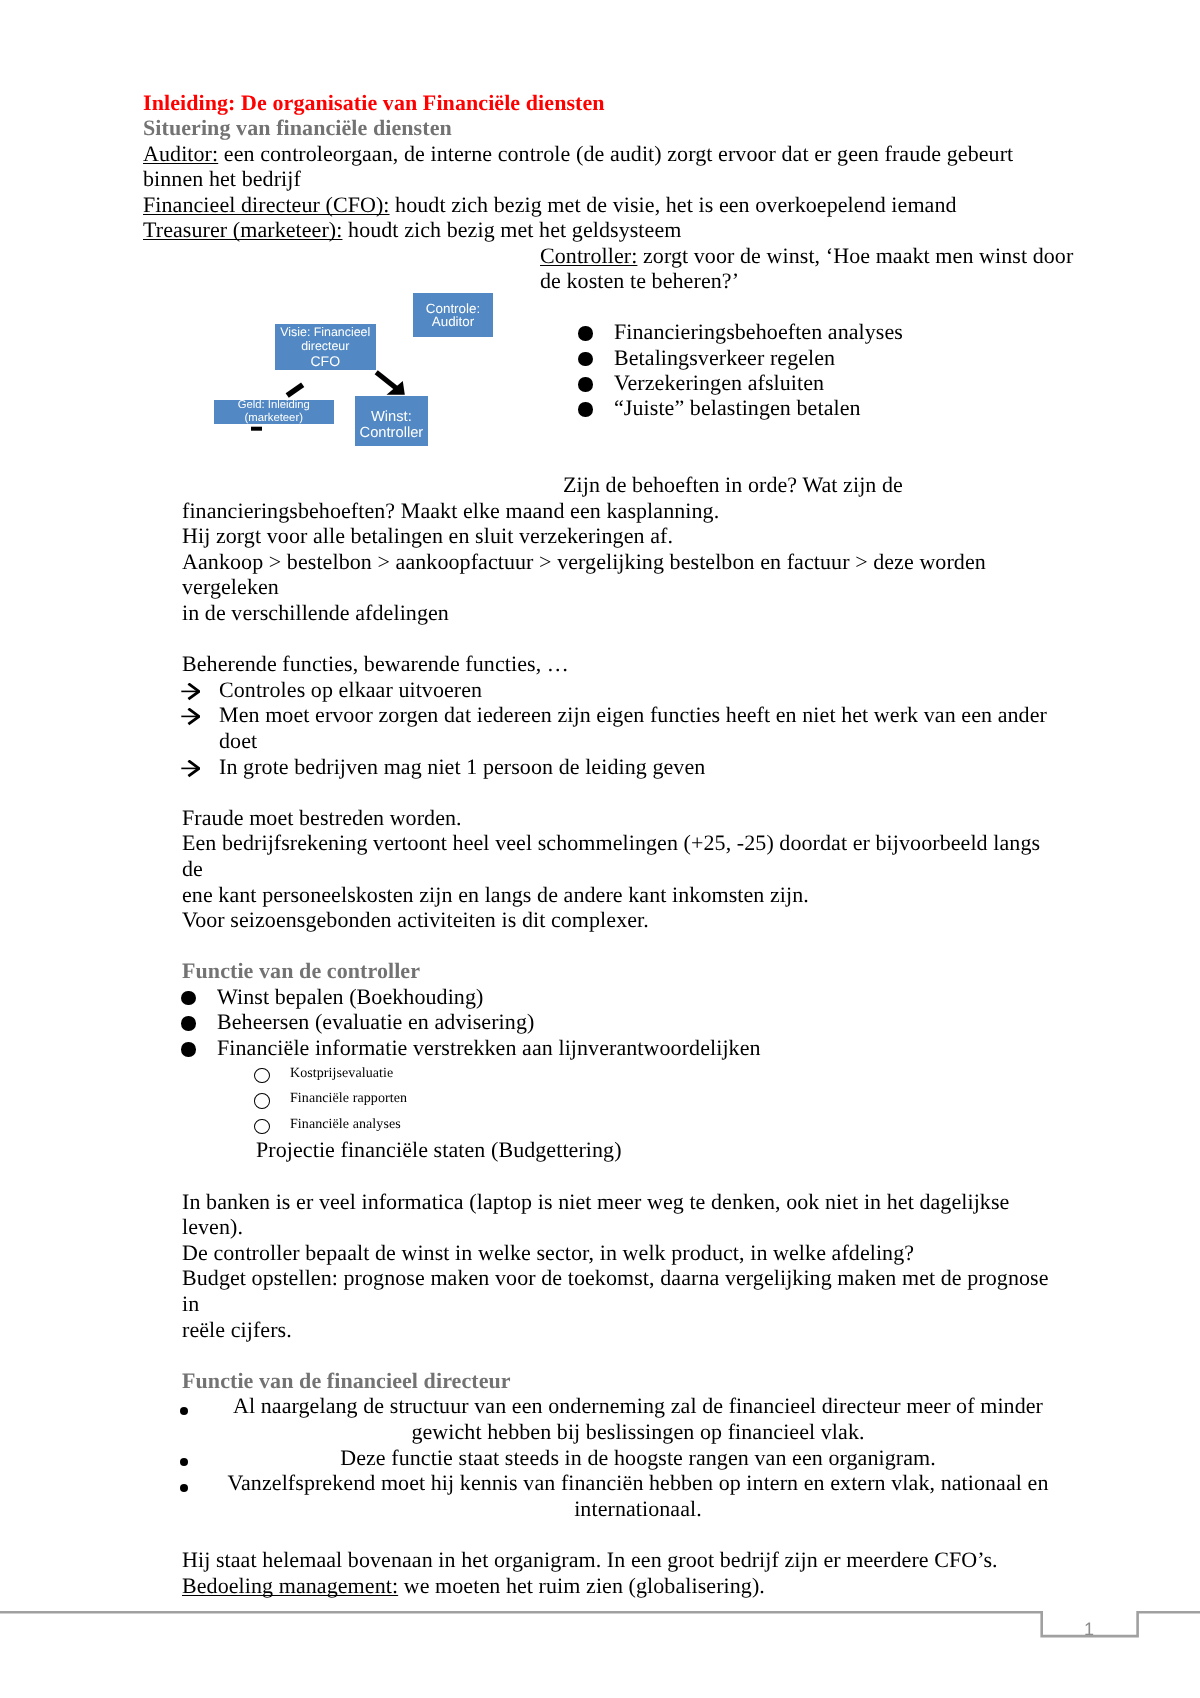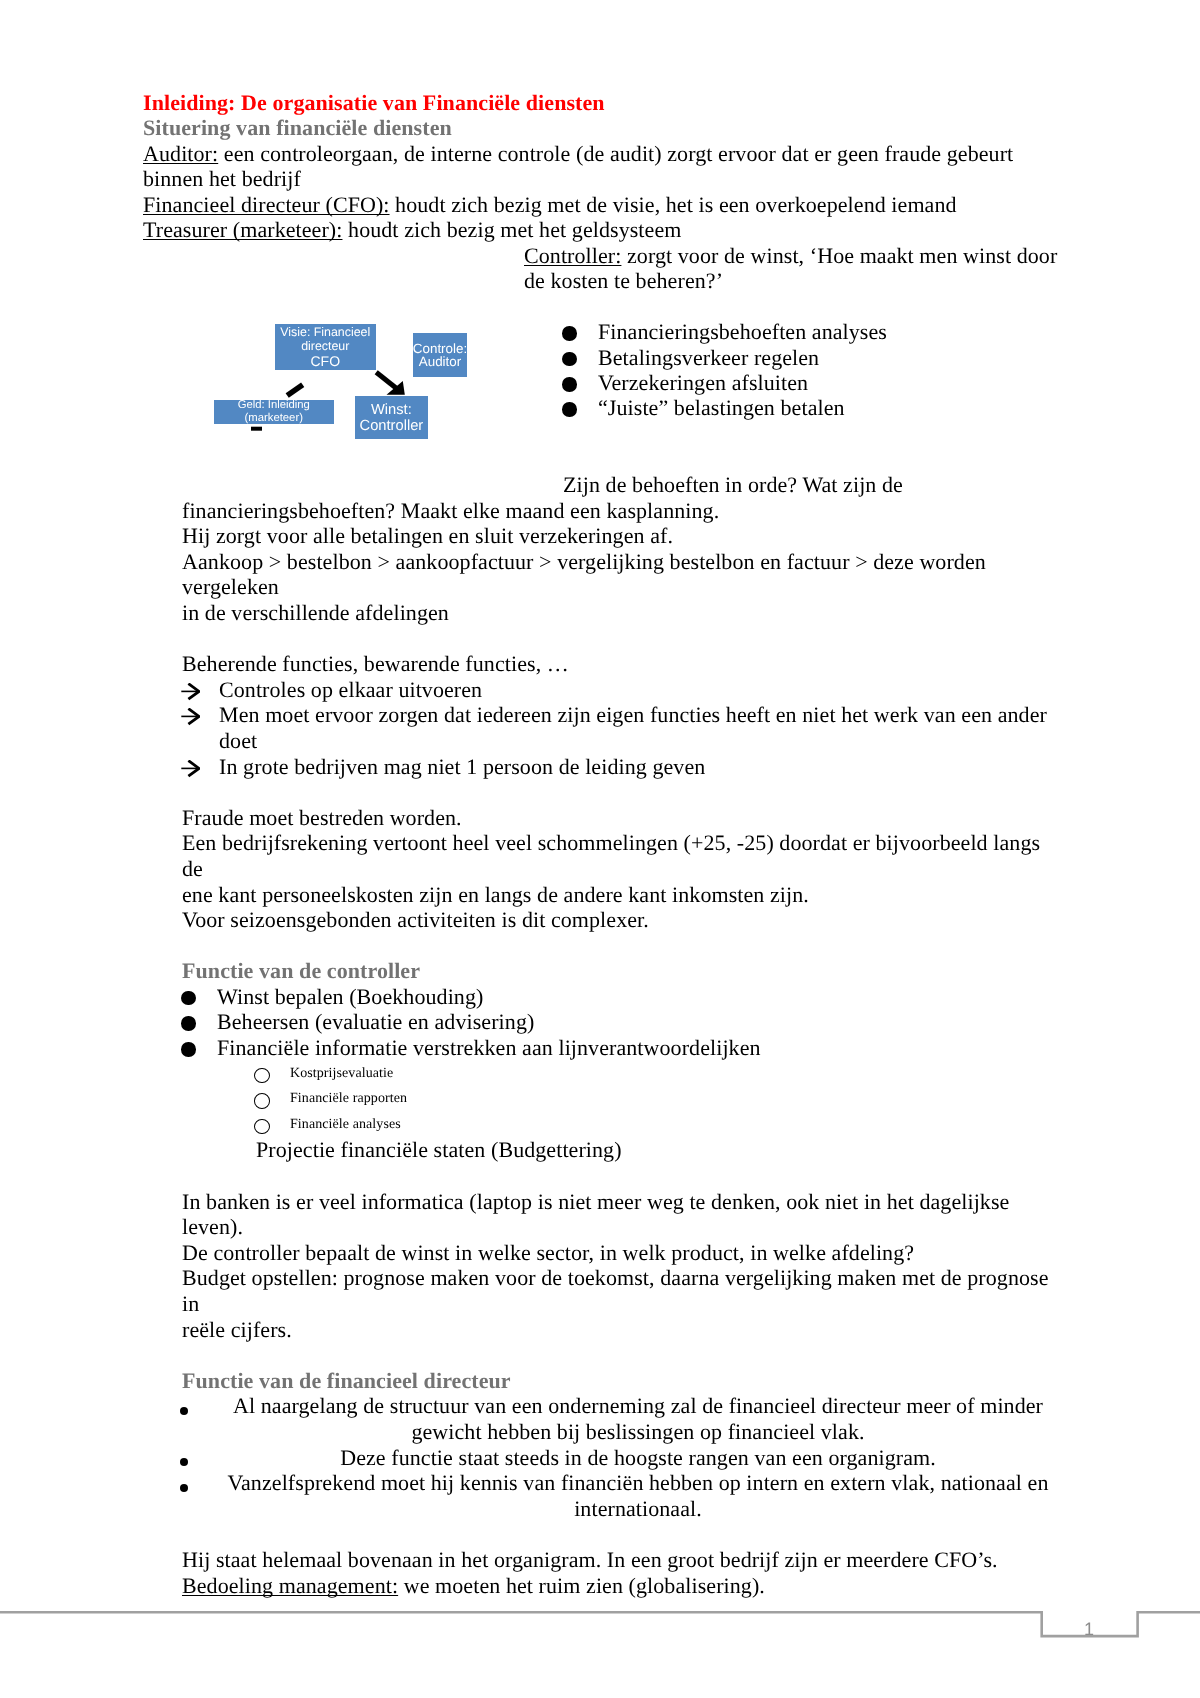--- a/index.html
+++ b/index.html
@@ -11,41 +11,41 @@
   .col{position:absolute;}
   p{margin:0;padding:0;}
 
   .tx{font-size:22px;line-height:25.4px;color:#000;}
   .h-red{color:#FF0000;font-weight:bold;font-size:22px;line-height:25.4px;}
   .h-grn{color:#737373;font-weight:bold;font-size:22px;line-height:25.4px;}
   .u{text-decoration:underline;text-decoration-skip-ink:none;text-underline-offset:2.2px;text-decoration-thickness:1.3px;}
 
   
   #blk-top{left:143px;top:90px;width:930px;}
-  #blk-right{left:524px;top:243px;width:560px;}
+  #blk-right{left:540px;top:243px;width:560px;}
 
   
   ul.b1{list-style:none;margin:0;padding:0;}
   ul.b1 li{position:relative;font-size:22px;line-height:25.4px;padding-left:74px;}
   .bl{position:absolute;left:38px;top:7px;width:14.5px;height:14.5px;border-radius:50%;background:#000;}
   .sp{line-height:25.4px;}
 
   
   #diagram{position:absolute;left:210px;top:290px;width:300px;height:200px;}
   #dia-arrows{position:absolute;left:0;top:0;}
   .box{position:absolute;background:#5288C3;color:#fff;letter-spacing:0;
        font-family:"Liberation Sans",sans-serif;text-align:center;
        display:flex;flex-direction:column;align-items:center;justify-content:center;
        line-height:1.18;}
   .box > span{display:block;white-space:nowrap;}
   #box-cfo{left:64.5px;top:33.5px;width:101.5px;height:44.5px;font-size:12.4px;line-height:13.8px;padding-top:2px;}
   #box-cfo .big{font-size:14px;line-height:15px;}
-  #box-aud{left:203px;top:3px;width:54px;height:42px;font-size:13.4px;line-height:12.6px;padding-top:2px;margin-top:40px;}
+  #box-aud{left:203px;top:3px;width:80px;height:42px;font-size:13.4px;line-height:12.6px;padding-top:2px;}
   #box-tre{left:4px;top:109.5px;width:119.5px;height:24.5px;font-size:11.3px;line-height:12.5px;}
-  #box-con{left:144.8px;top:106px;width:73.2px;height:42px;font-size:14.7px;line-height:16.5px;padding-top:1px;text-align:center;}
+  #box-con{left:144.8px;top:106px;width:73.2px;height:42px;font-size:14.7px;line-height:16.5px;padding-top:8px;text-align:center;}
 
   
   #blk-body{left:143px;top:472px;width:916px;}
   #blk-body .tx, #blk-body .h-grn{line-height:25.6px;margin-left:39px;}
   #blk-body .blank{line-height:25.6px;}
   #blk-body ul li{line-height:25.6px;}
   .blank{line-height:25.4px;font-size:22px;}
   .ind1{padding-left:74px;}
   .first-indent{text-indent:381px;}
 

